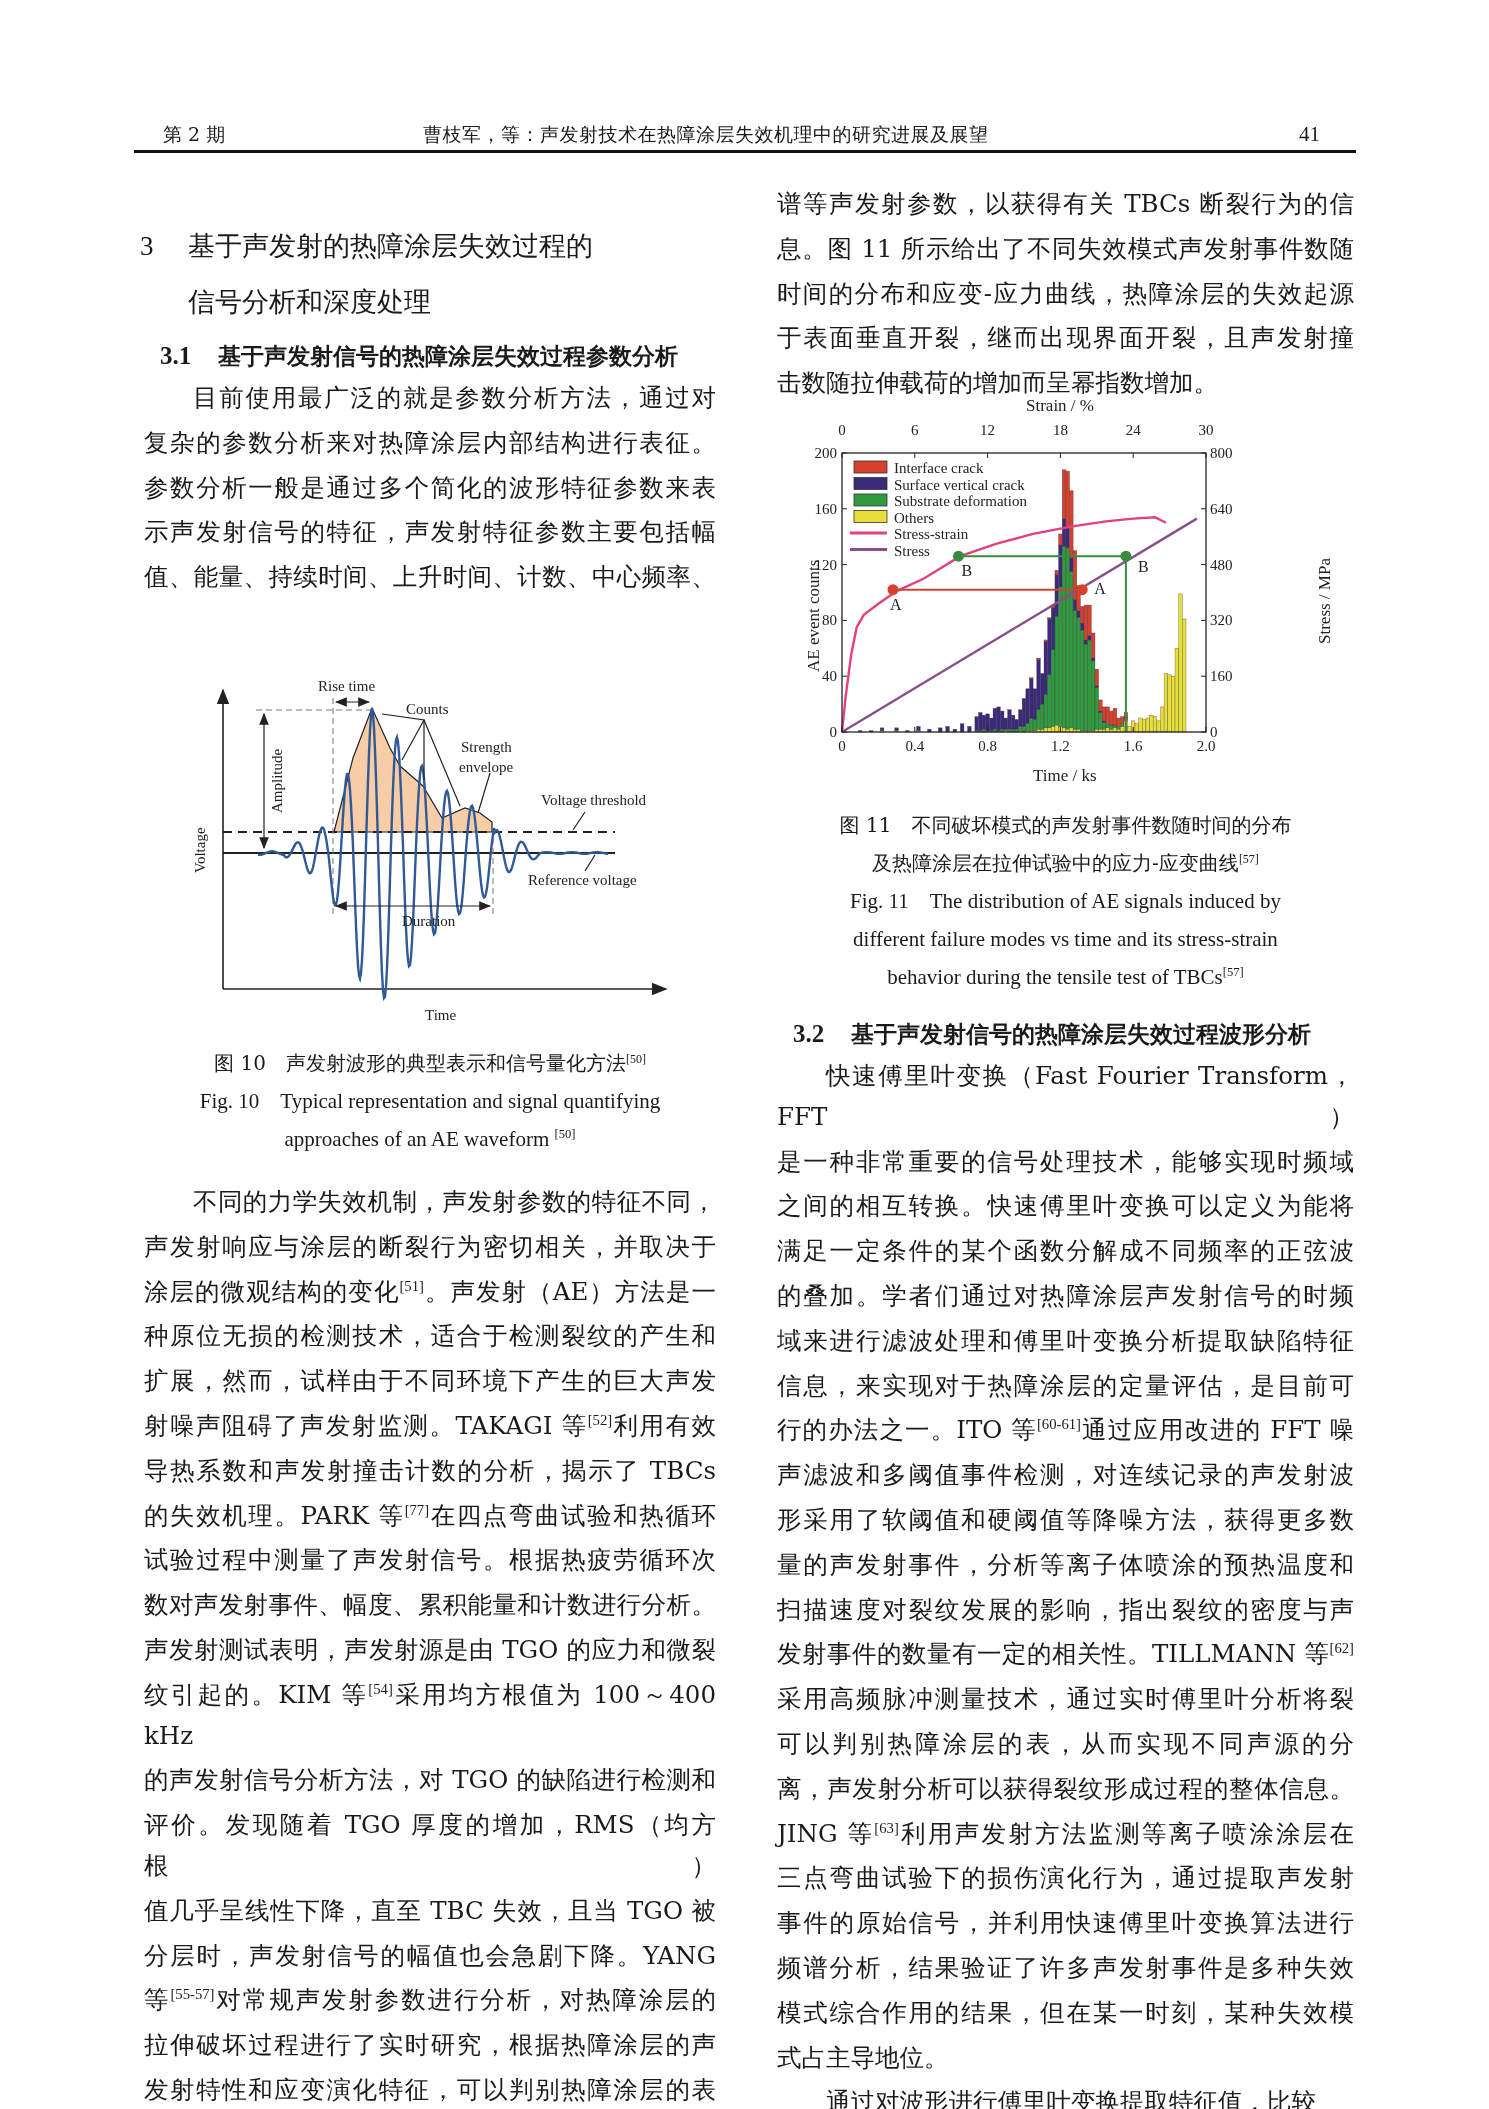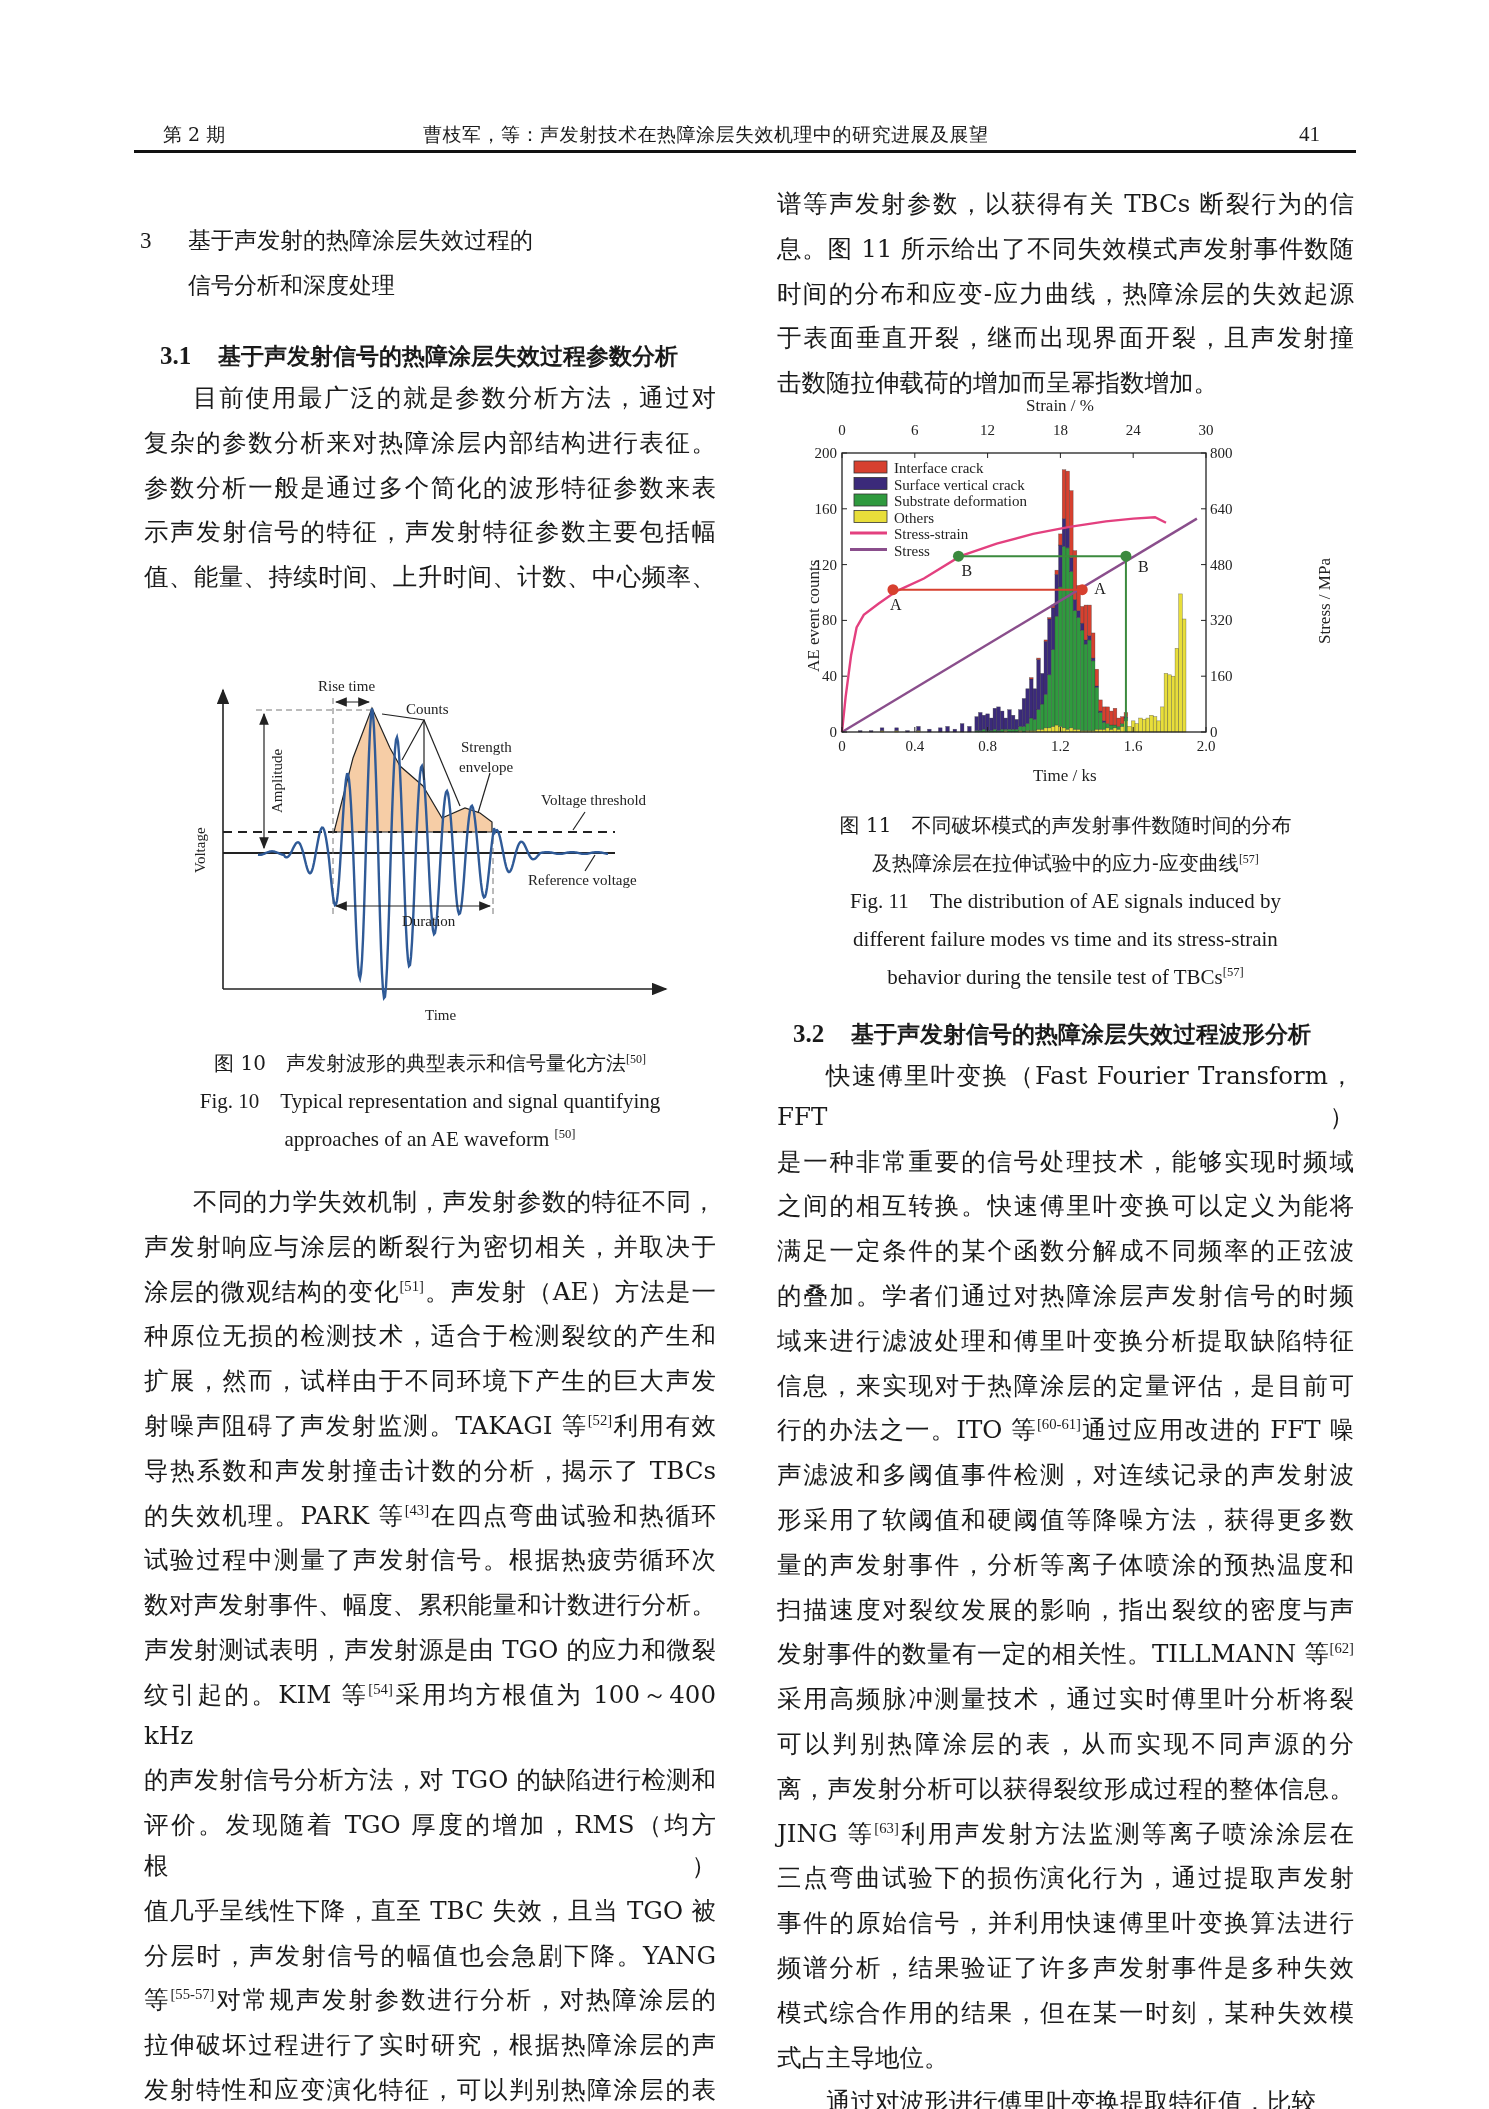--- a/index.html
+++ b/index.html
@@ -11,21 +11,21 @@
   .running-head .issue { position: absolute; left: 25px; top: 4px; }
   .running-head .title { position: absolute; left: 285px; top: 4px; letter-spacing: 0.5px; }
   .running-head .pgnum { position: absolute; right: 35px; top: 4px; font-family: "Liberation Serif", serif; font-size: 21px; }
   .head-rule { top: 150px; left: 134px; width: 1222px; height: 3px; background: #111; }
   .col { position: absolute; font-size: 24.5px; line-height: 40.8px; text-align: justify; }
   .col-left { left: 140px; width: 580px; }
   .col-right { left: 773px; width: 585px; }
   .col p { margin: 4px; }
   .indent { text-indent: 2em; }
   sup { font-size: 0.6em; vertical-align: 0.6em; line-height: 0; font-family: "Liberation Serif", serif; }
-  .h1 { font-size: 23px; line-height: 44px; font-family: "DejaVu Serif", serif; }
+  .h1 { font-size: 27px; line-height: 56px; font-family: "DejaVu Serif", serif; }
   .h1 .num { display: inline-block; width: 48px; font-family: "Liberation Serif", serif; }
   .h1 .l2 { padding-left: 48px; }
   .h2 { font-size: 23px; font-weight: bold; font-family: "DejaVu Sans", sans-serif; line-height: 36px; }
   .h2 .num { display: inline-block; width: 58px; font-family: "Liberation Serif", serif; font-weight: bold; font-size: 25px; margin-left: 20px; }
   .caption { position: absolute; text-align: center; font-size: 20px; line-height: 38px; }
   .caption .en { font-family: "Liberation Serif", serif; font-size: 21px; }
   svg text { font-family: "Liberation Serif", serif; }
   .justify-last { text-align-last: justify; }
 </style>
 </head>
@@ -111,21 +111,21 @@
 </div>
 
 <div class="col col-left" style="top:1178px;" id="leftpara2">
     <p class="justify-last indent">不同的力学失效机制，声发射参数的特征不同，</p>
     <p class="justify-last">声发射响应与涂层的断裂行为密切相关，并取决于</p>
     <p class="justify-last"><span>涂层的微观结构的变化</span><sup>[51]</sup><span>。声发射（AE）方法是一</span></p>
     <p class="justify-last">种原位无损的检测技术，适合于检测裂纹的产生和</p>
     <p class="justify-last">扩展，然而，试样由于不同环境下产生的巨大声发</p>
     <p class="justify-last"><span>射噪声阻碍了声发射监测。TAKAGI 等</span><sup>[52]</sup><span>利用有效</span></p>
     <p class="justify-last">导热系数和声发射撞击计数的分析，揭示了 TBCs</p>
-    <p class="justify-last"><span>的失效机理。PARK 等</span><sup>[43]</sup><span>在四点弯曲试验和热循环</span></p>
+    <p class="justify-last"><span>的失效机理。PARK 等</span><sup>[77]</sup><span>在四点弯曲试验和热循环</span></p>
     <p class="justify-last">试验过程中测量了声发射信号。根据热疲劳循环次</p>
     <p class="justify-last">数对声发射事件、幅度、累积能量和计数进行分析。</p>
     <p class="justify-last">声发射测试表明，声发射源是由 TGO 的应力和微裂</p>
     <p class="justify-last"><span>纹引起的。KIM 等</span><sup>[54]</sup><span>采用均方根值为 100～400 kHz</span></p>
     <p class="justify-last">的声发射信号分析方法，对 TGO 的缺陷进行检测和</p>
     <p class="justify-last">评价。发现随着 TGO 厚度的增加，RMS（均方根）</p>
     <p class="justify-last">值几乎呈线性下降，直至 TBC 失效，且当 TGO 被</p>
     <p class="justify-last">分层时，声发射信号的幅值也会急剧下降。YANG</p>
     <p class="justify-last"><span>等</span><sup>[55-57]</sup><span>对常规声发射参数进行分析，对热障涂层的</span></p>
     <p class="justify-last">拉伸破坏过程进行了实时研究，根据热障涂层的声</p>

